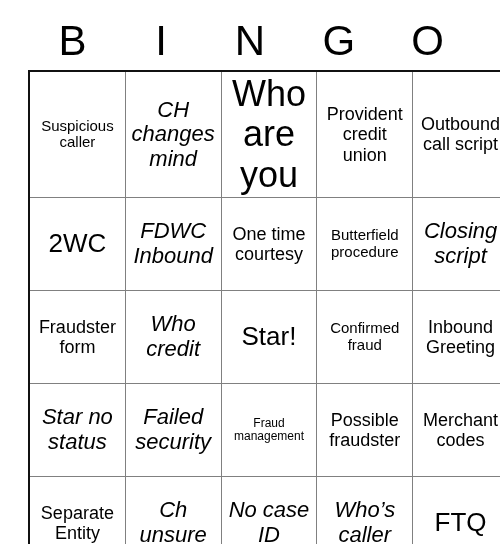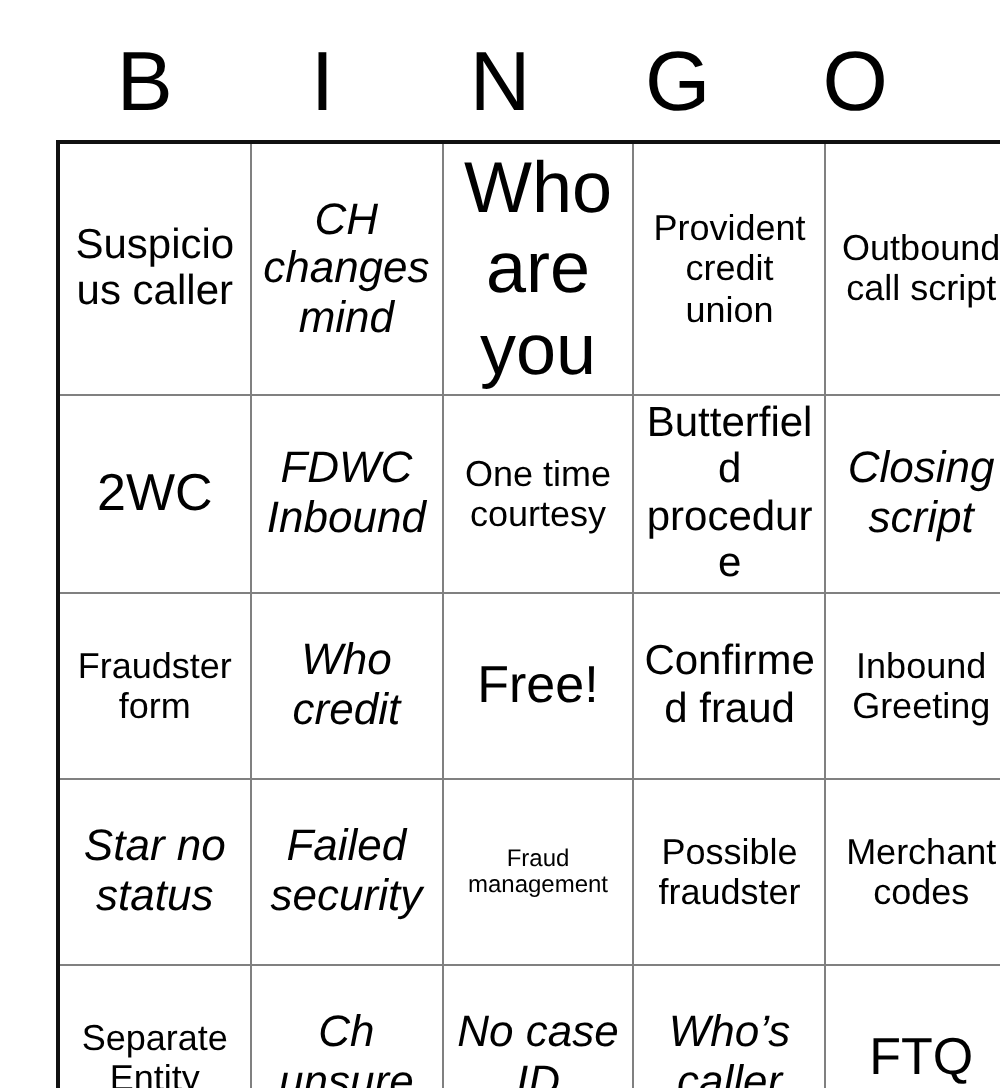--- a/index.html
+++ b/index.html
@@ -48,21 +48,21 @@
     text-align: center;
     vertical-align: middle;
     padding: 2px 3px;
     background: #ffffff;
     color: #000000;
     line-height: 1.12;
     word-wrap: break-word;
     overflow-wrap: break-word;
   }
   .fs-xs { font-size: 12px; }
-  .fs-sm { font-size: 21px; }
+  .fs-sm { font-size: 15px; }
   .fs-md { font-size: 18px; }
   .fs-lg { font-size: 22px; font-style: italic; }
   .fs-xl { font-size: 36px; }
   .fs-xxl { font-size: 26px; }
 </style>
 </head>
 <body>
 
 <div class="card">
 
@@ -86,21 +86,21 @@
       <tr>
         <td class="fs-xxl">2WC</td>
         <td class="fs-lg">FDWC Inbound</td>
         <td class="fs-md">One time courtesy</td>
         <td class="fs-sm">Butterfield procedure</td>
         <td class="fs-lg">Closing script</td>
       </tr>
       <tr>
         <td class="fs-md">Fraudster form</td>
         <td class="fs-lg">Who credit</td>
-        <td class="fs-xxl">Free!</td>
+        <td class="fs-xxl">Star!</td>
         <td class="fs-sm">Confirmed fraud</td>
         <td class="fs-md">Inbound Greeting</td>
       </tr>
       <tr>
         <td class="fs-lg">Star no status</td>
         <td class="fs-lg">Failed security</td>
         <td class="fs-xs">Fraud management</td>
         <td class="fs-md">Possible fraudster</td>
         <td class="fs-md">Merchant codes</td>
       </tr>

